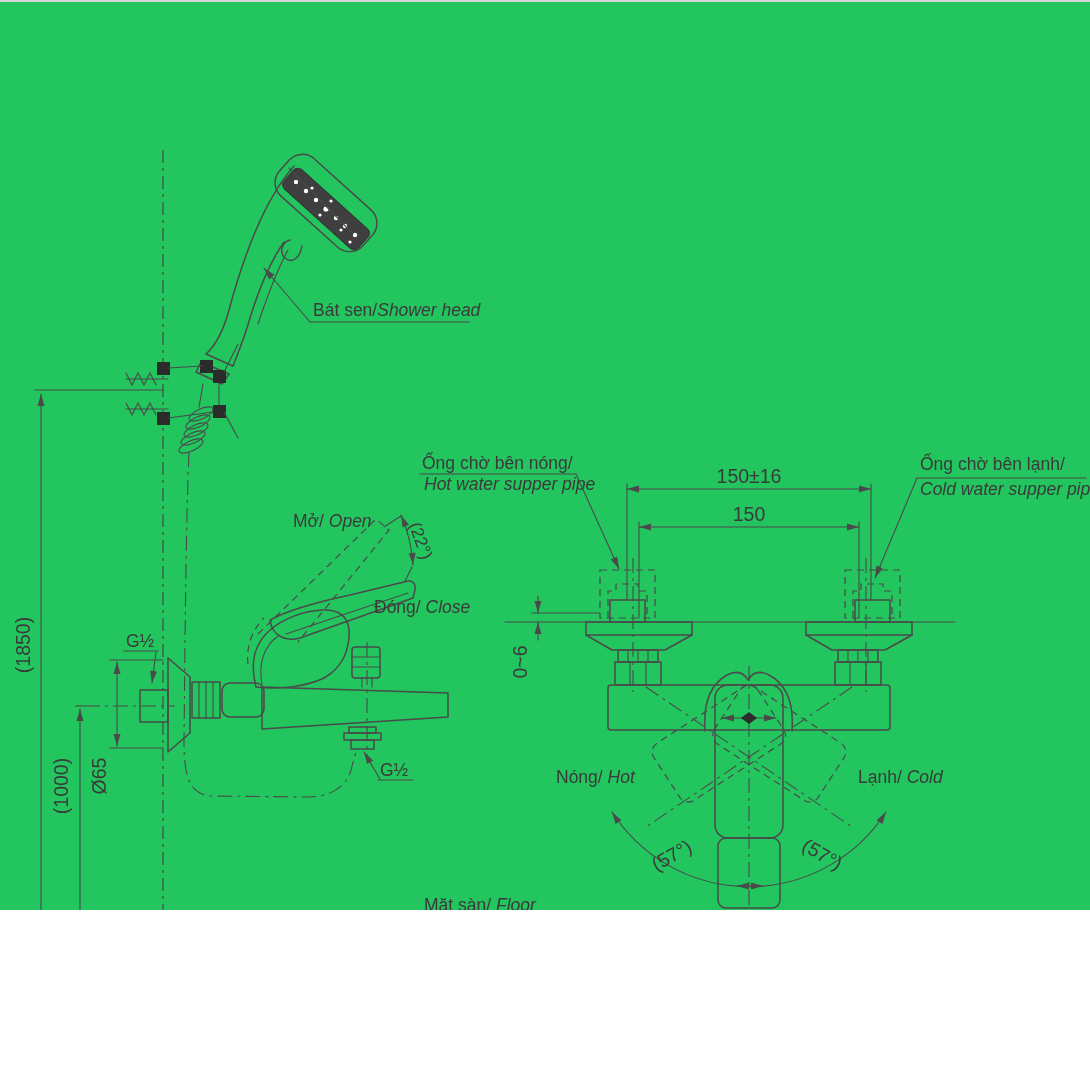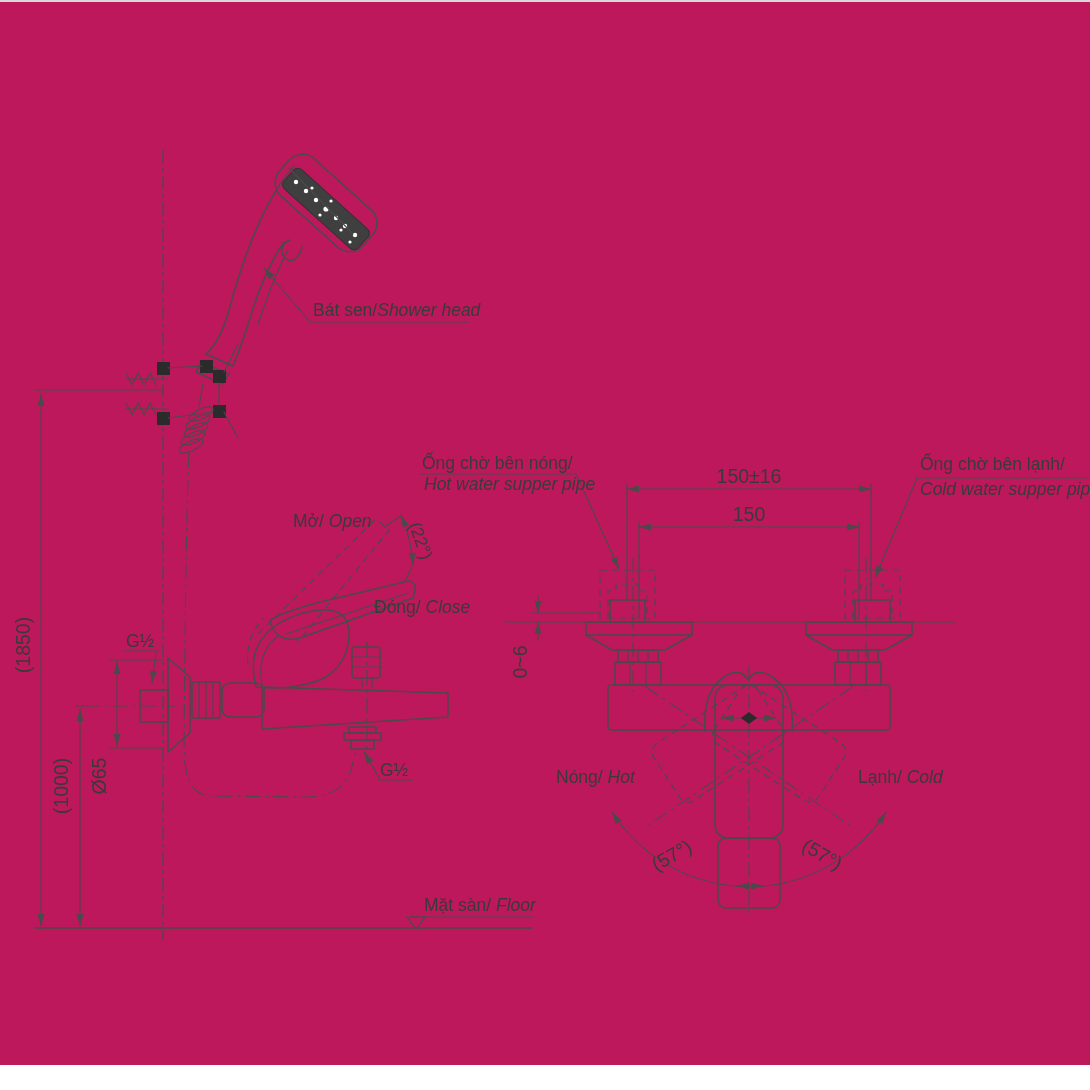--- a/index.html
+++ b/index.html
@@ -1,16 +1,16 @@
 <!DOCTYPE html>
 <html><head>
 <meta charset="utf-8">
 <style>
   html,body{margin:0;padding:0;background:#ffffff;}
-  .page{position:relative;width:1090px;height:1065px;background:#be185d;overflow:hidden;
+  .page{position:relative;width:1090px;height:910px;background:#22c55e;overflow:hidden;
         font-family:"Liberation Sans",sans-serif;}
   svg{display:block}
   .ln{stroke:#4a4a4a;stroke-width:1.5;fill:none;stroke-linecap:round;stroke-linejoin:round;}
   .thin{stroke:#4a4a4a;stroke-width:1.1;fill:none;stroke-linecap:round;}
   .chain{stroke:#4a4a4a;stroke-width:1.1;fill:none;stroke-dasharray:15 5 3 5;}
   .chain2{stroke:#4a4a4a;stroke-width:1.2;fill:none;stroke-dasharray:13 5 3 5;}
   .dash{stroke:#4a4a4a;stroke-width:1.2;fill:none;stroke-dasharray:7 5;}
   .blk{fill:#2b2b2b;stroke:none;}
   .txt{fill:#3a3a3a;font-family:"Liberation Sans",sans-serif;font-size:17.5px;}
   .txtb{fill:#3a3a3a;font-family:"Liberation Sans",sans-serif;font-size:19.5px;}

